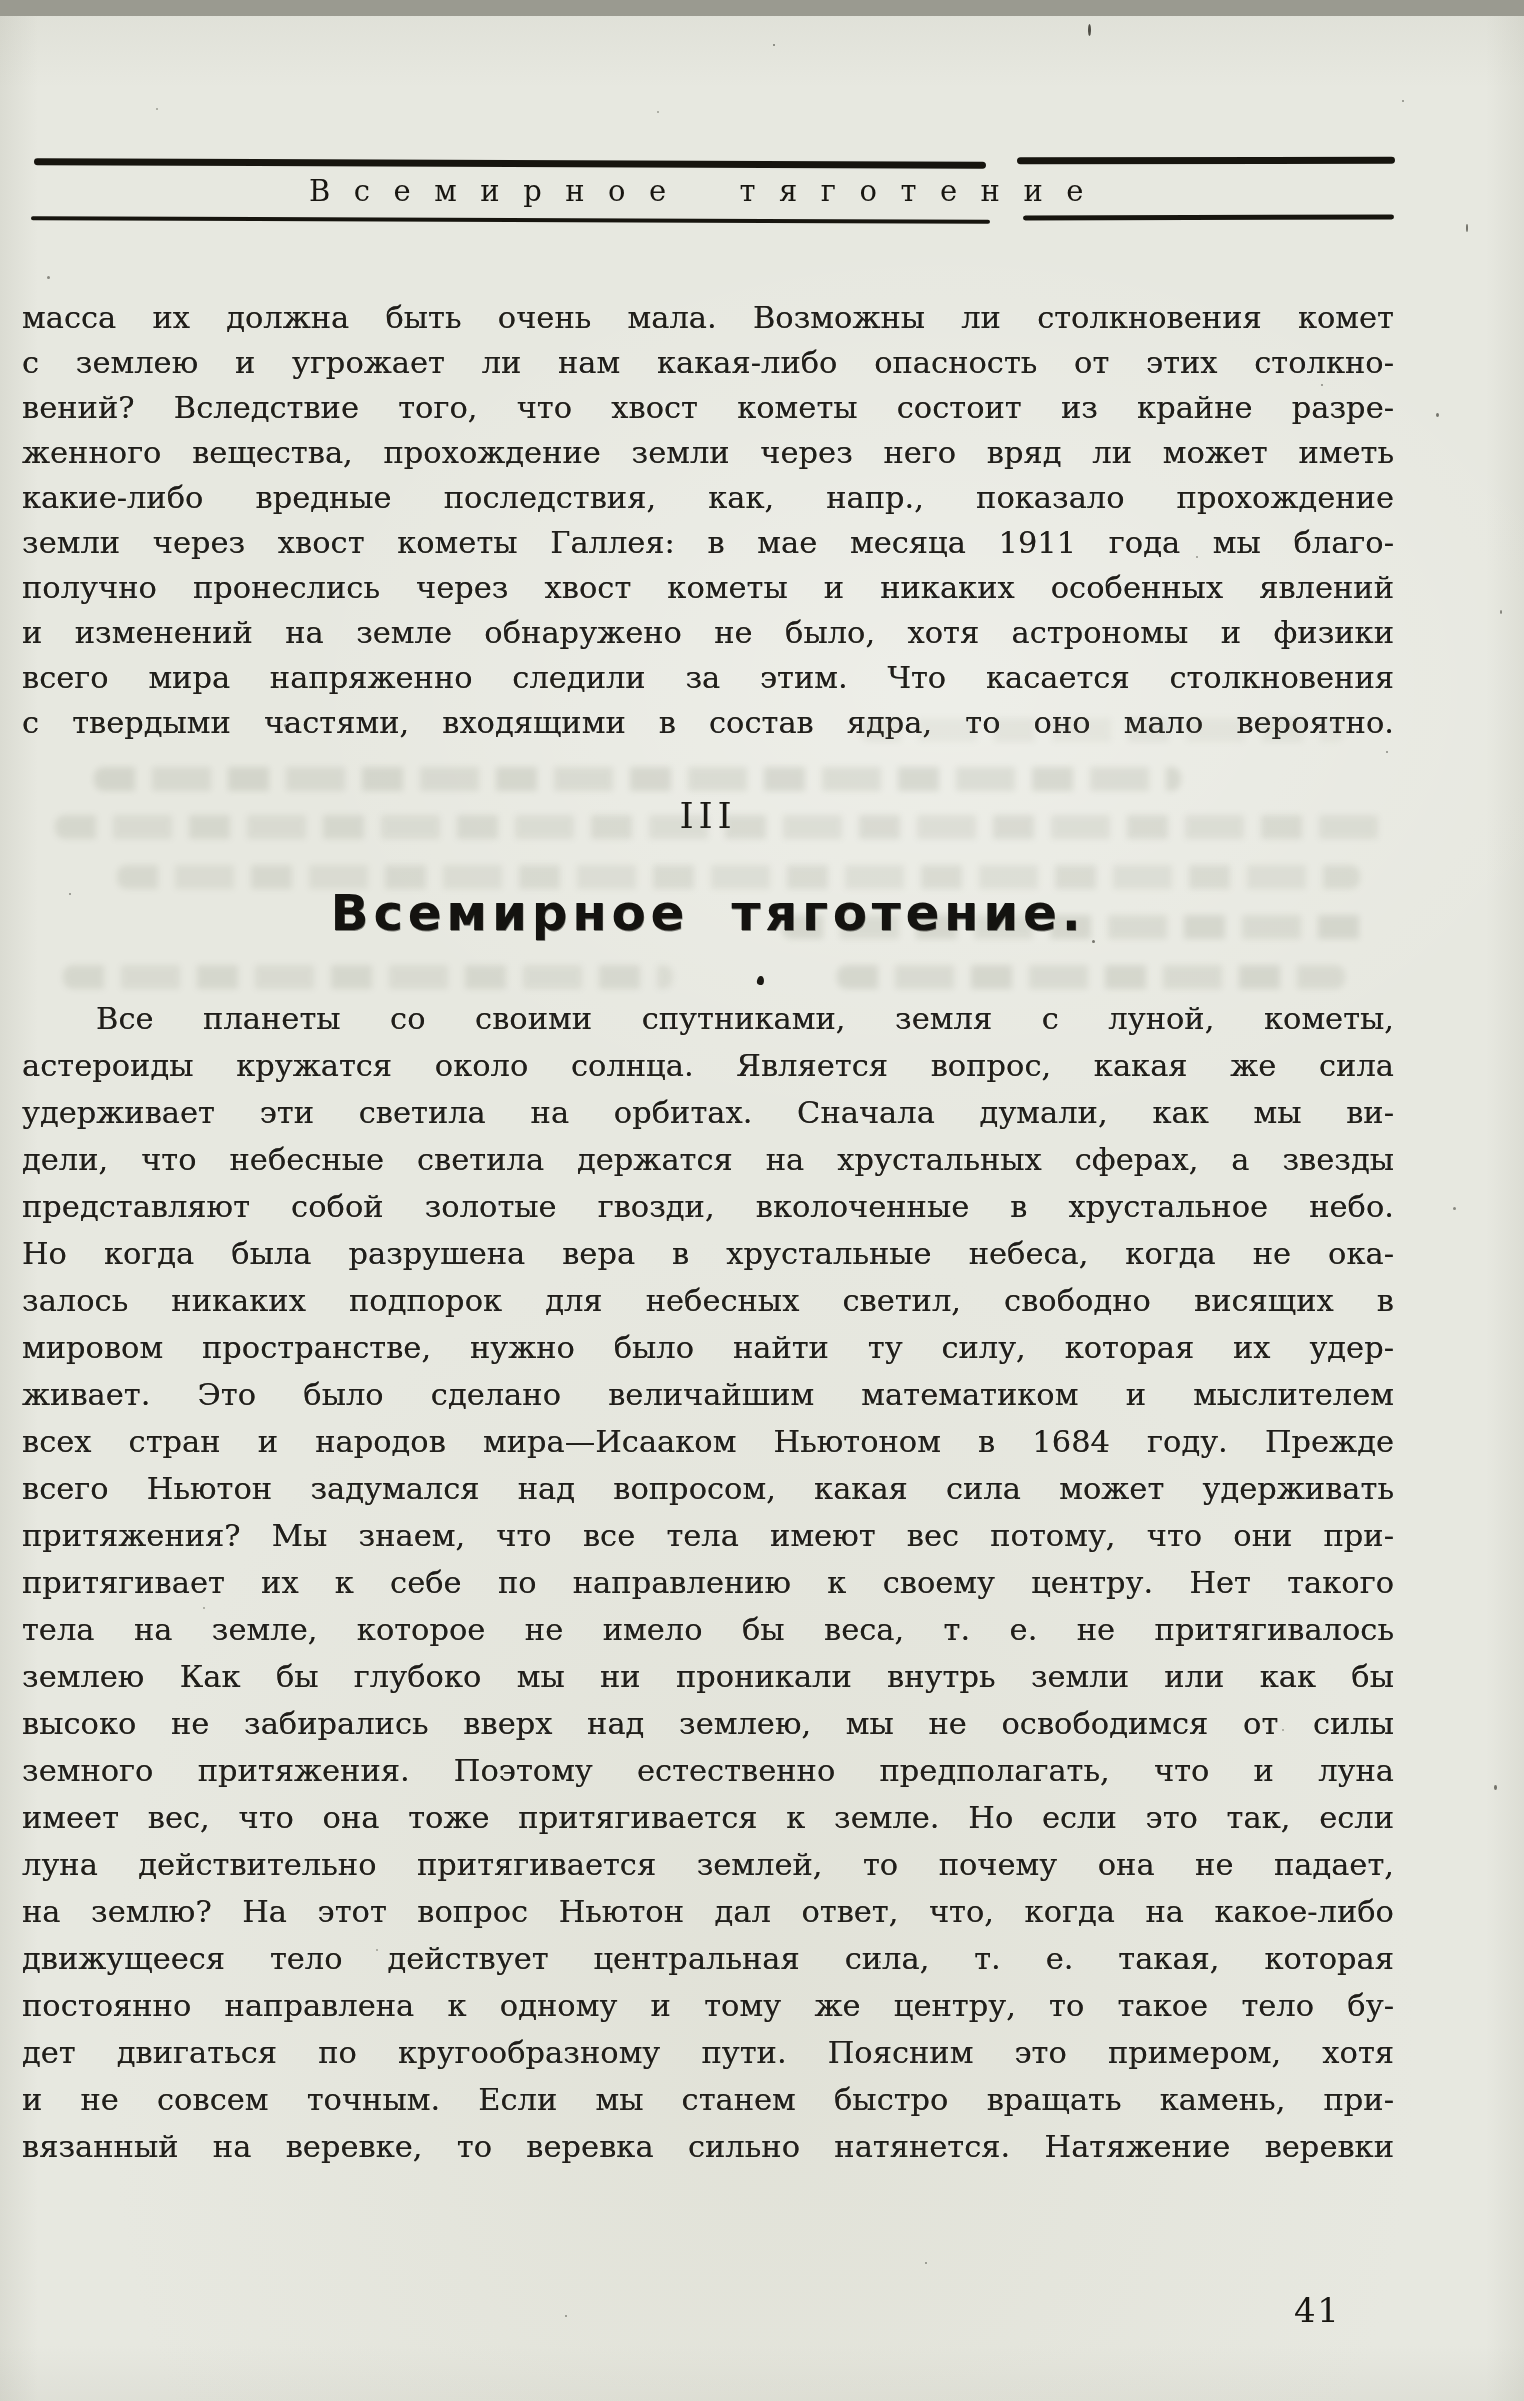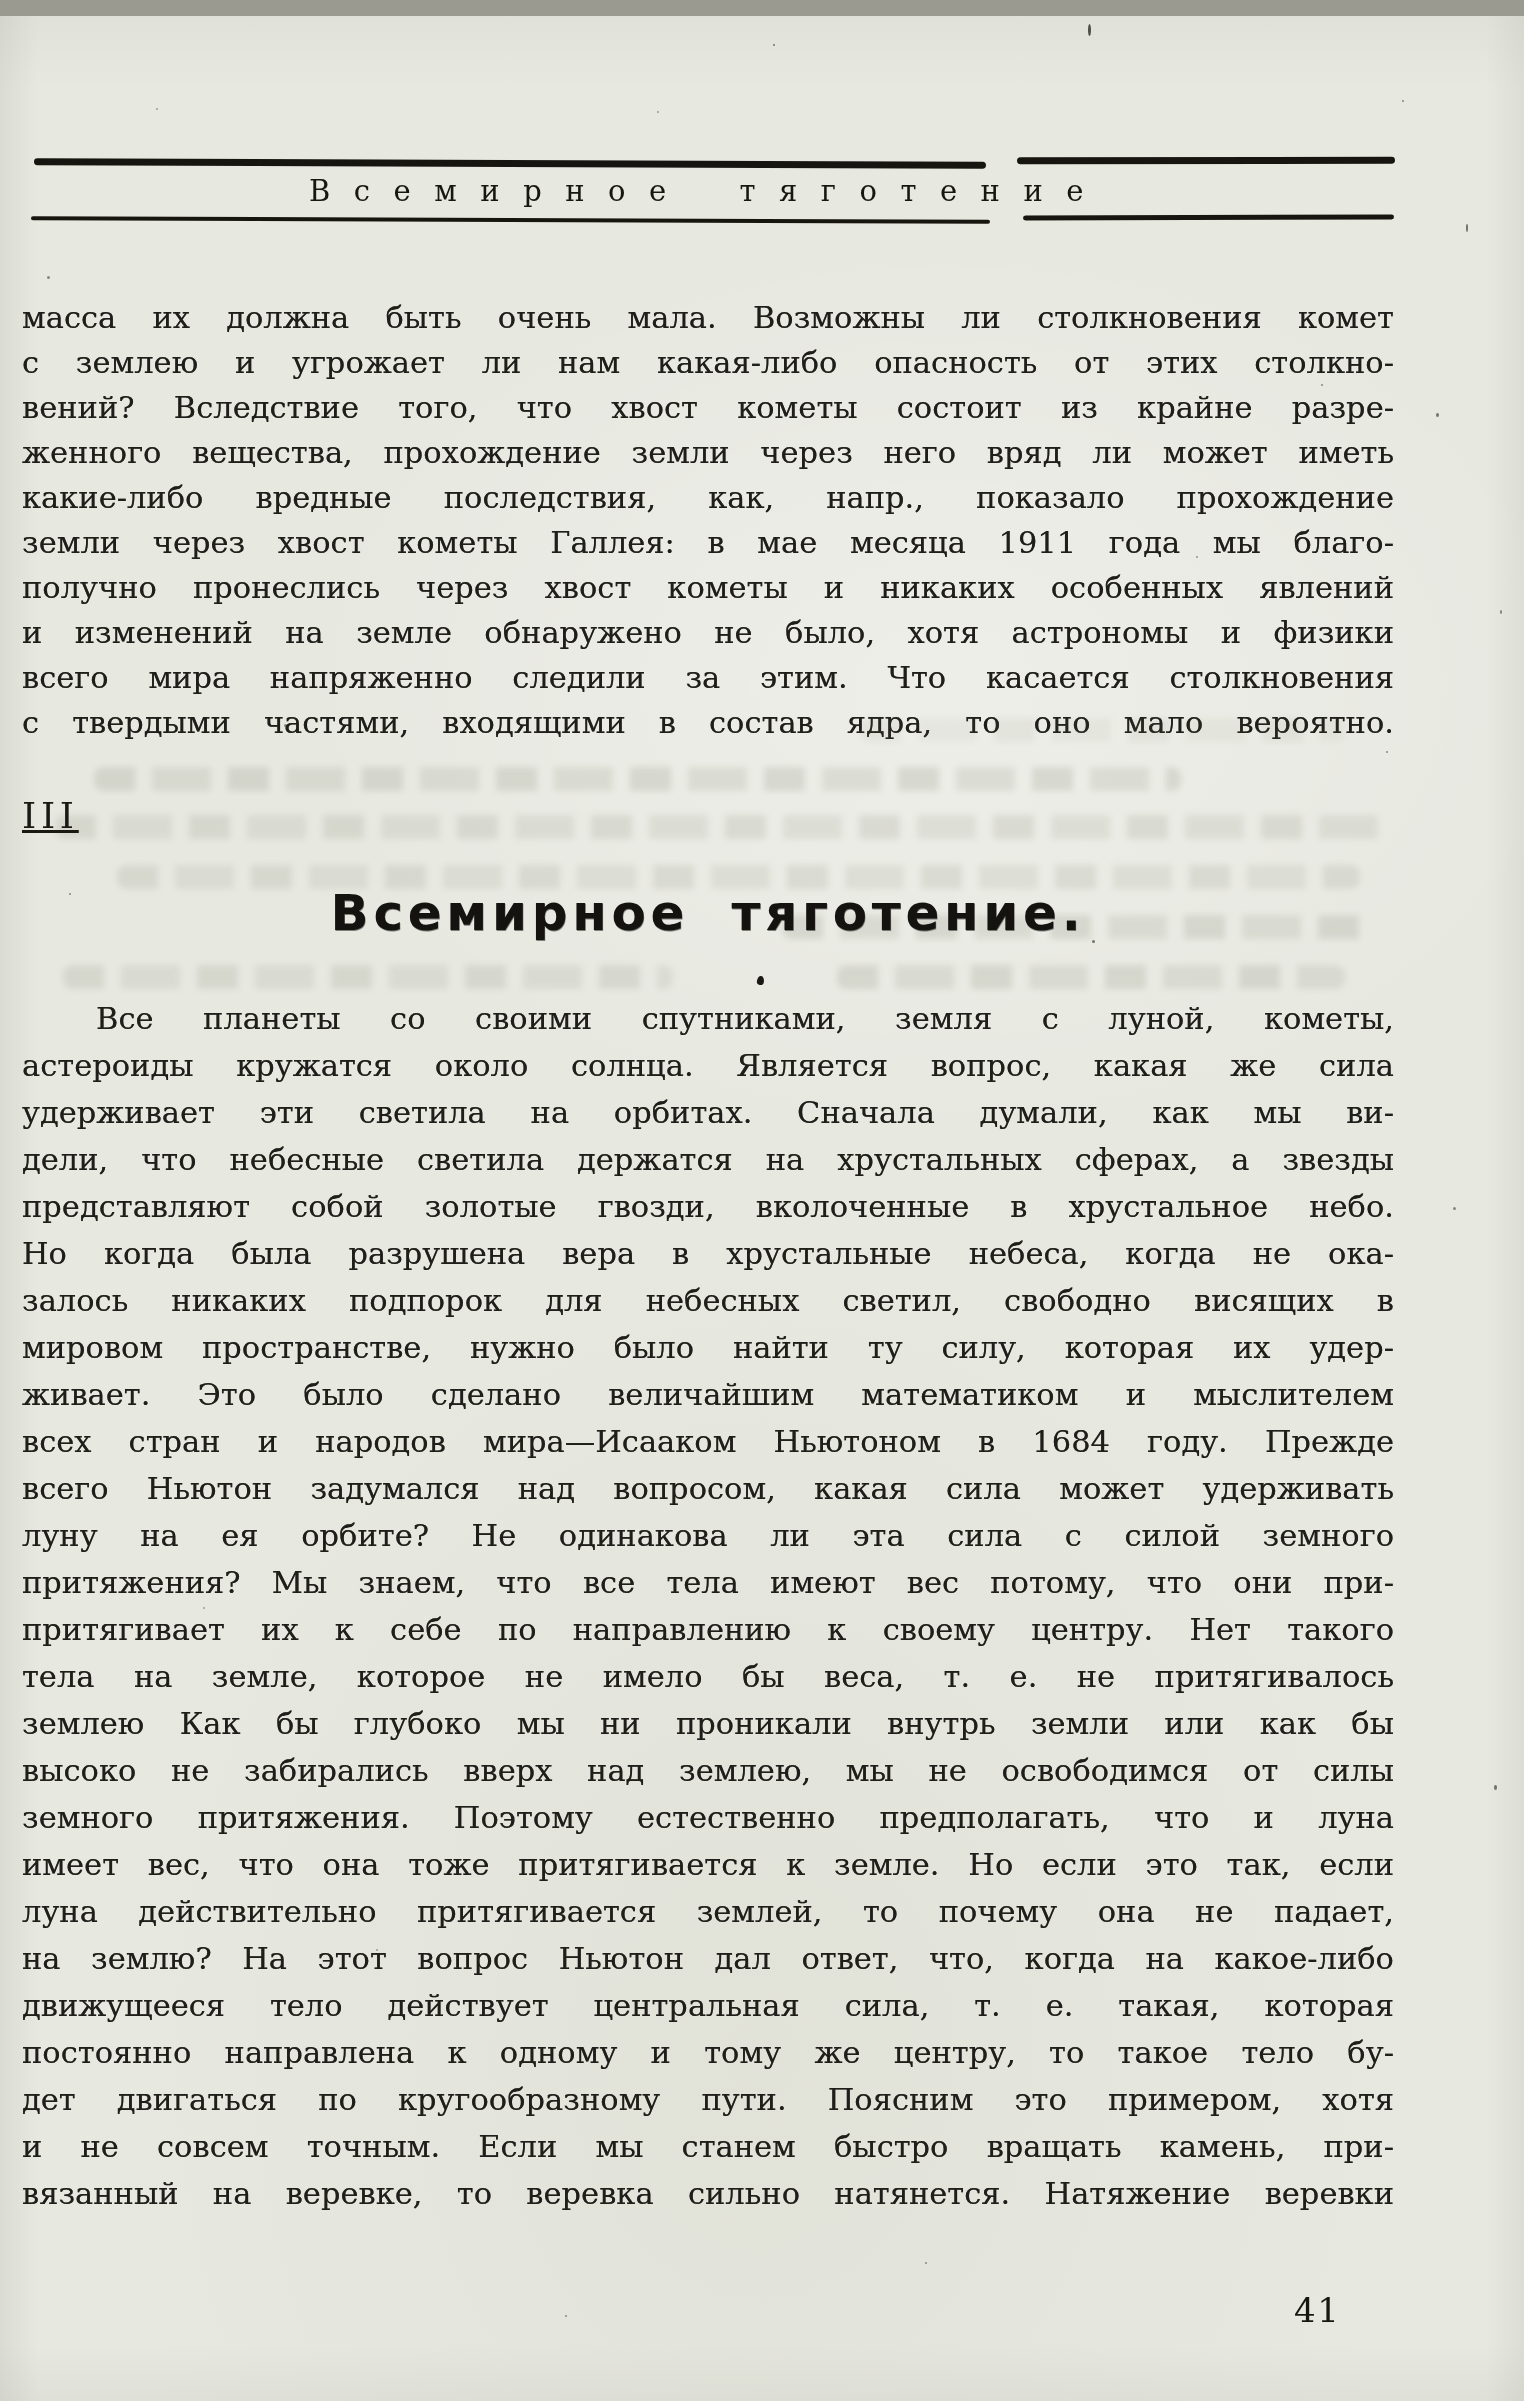--- a/index.html
+++ b/index.html
@@ -40,23 +40,22 @@
   .para .line{
     text-align:justify;text-align-last:justify;
     font-size:30.5px;white-space:nowrap;
     text-shadow:0 0 0.5px rgba(32,30,26,0.65);
   }
   .para-1{top:279px;line-height:45px;}
   .para-2{top:979px;line-height:47px;}
   .para .line.indent{text-indent:74px;}
   .section-number{
     position:absolute;left:22px;top:782px;width:1372px;
-    font-size:36px;line-height:1;letter-spacing:4.7px;
+    text-align:center;font-size:36px;line-height:1;letter-spacing:4.7px;
     color:#1b1914;
-    text-decoration:underline;
   }
   .section-title{
     position:absolute;left:22px;top:870px;width:1372px;
     text-align:center;
     font-family:"DejaVu Sans","Liberation Sans",sans-serif;
     font-weight:bold;font-size:50px;line-height:1.1;
     letter-spacing:4.7px;word-spacing:20.3px;
     color:#141310;
     text-shadow:0.5px 0.5px 0 rgba(20,19,16,0.5);
   }
@@ -127,21 +126,20 @@
       <div class="line">астероиды кружатся около солнца. Является вопрос, какая же сила</div>
       <div class="line">удерживает эти светила на орбитах. Сначала думали, как мы ви-</div>
       <div class="line">дели, что небесные светила держатся на хрустальных сферах, а звезды</div>
       <div class="line">представляют собой золотые гвозди, вколоченные в хрустальное небо.</div>
       <div class="line">Но когда была разрушена вера в хрустальные небеса, когда не ока-</div>
       <div class="line">залось никаких подпорок для небесных светил, свободно висящих в</div>
       <div class="line">мировом пространстве, нужно было найти ту силу, которая их удер-</div>
       <div class="line">живает. Это было сделано величайшим математиком и мыслителем</div>
       <div class="line">всех стран и народов мира—Исааком Ньютоном в 1684 году. Прежде</div>
       <div class="line">всего Ньютон задумался над вопросом, какая сила может удерживать</div>
-      <div class="line">луну на ея орбите? Не одинакова ли эта сила с силой земного</div>
       <div class="line">притяжения? Мы знаем, что все тела имеют вес потому, что они при-</div>
       <div class="line">притягивает их к себе по направлению к своему центру. Нет такого</div>
       <div class="line">тела на земле, которое не имело бы веса, т. е. не притягивалось</div>
       <div class="line">землею Как бы глубоко мы ни проникали внутрь земли или как бы</div>
       <div class="line">высоко не забирались вверх над землею, мы не освободимся от силы</div>
       <div class="line">земного притяжения. Поэтому естественно предполагать, что и луна</div>
       <div class="line">имеет вес, что она тоже притягивается к земле. Но если это так, если</div>
       <div class="line">луна действительно притягивается землей, то почему она не падает,</div>
       <div class="line">на землю? На этот вопрос Ньютон дал ответ, что, когда на какое-либо</div>
       <div class="line">движущееся тело действует центральная сила, т. е. такая, которая</div>

